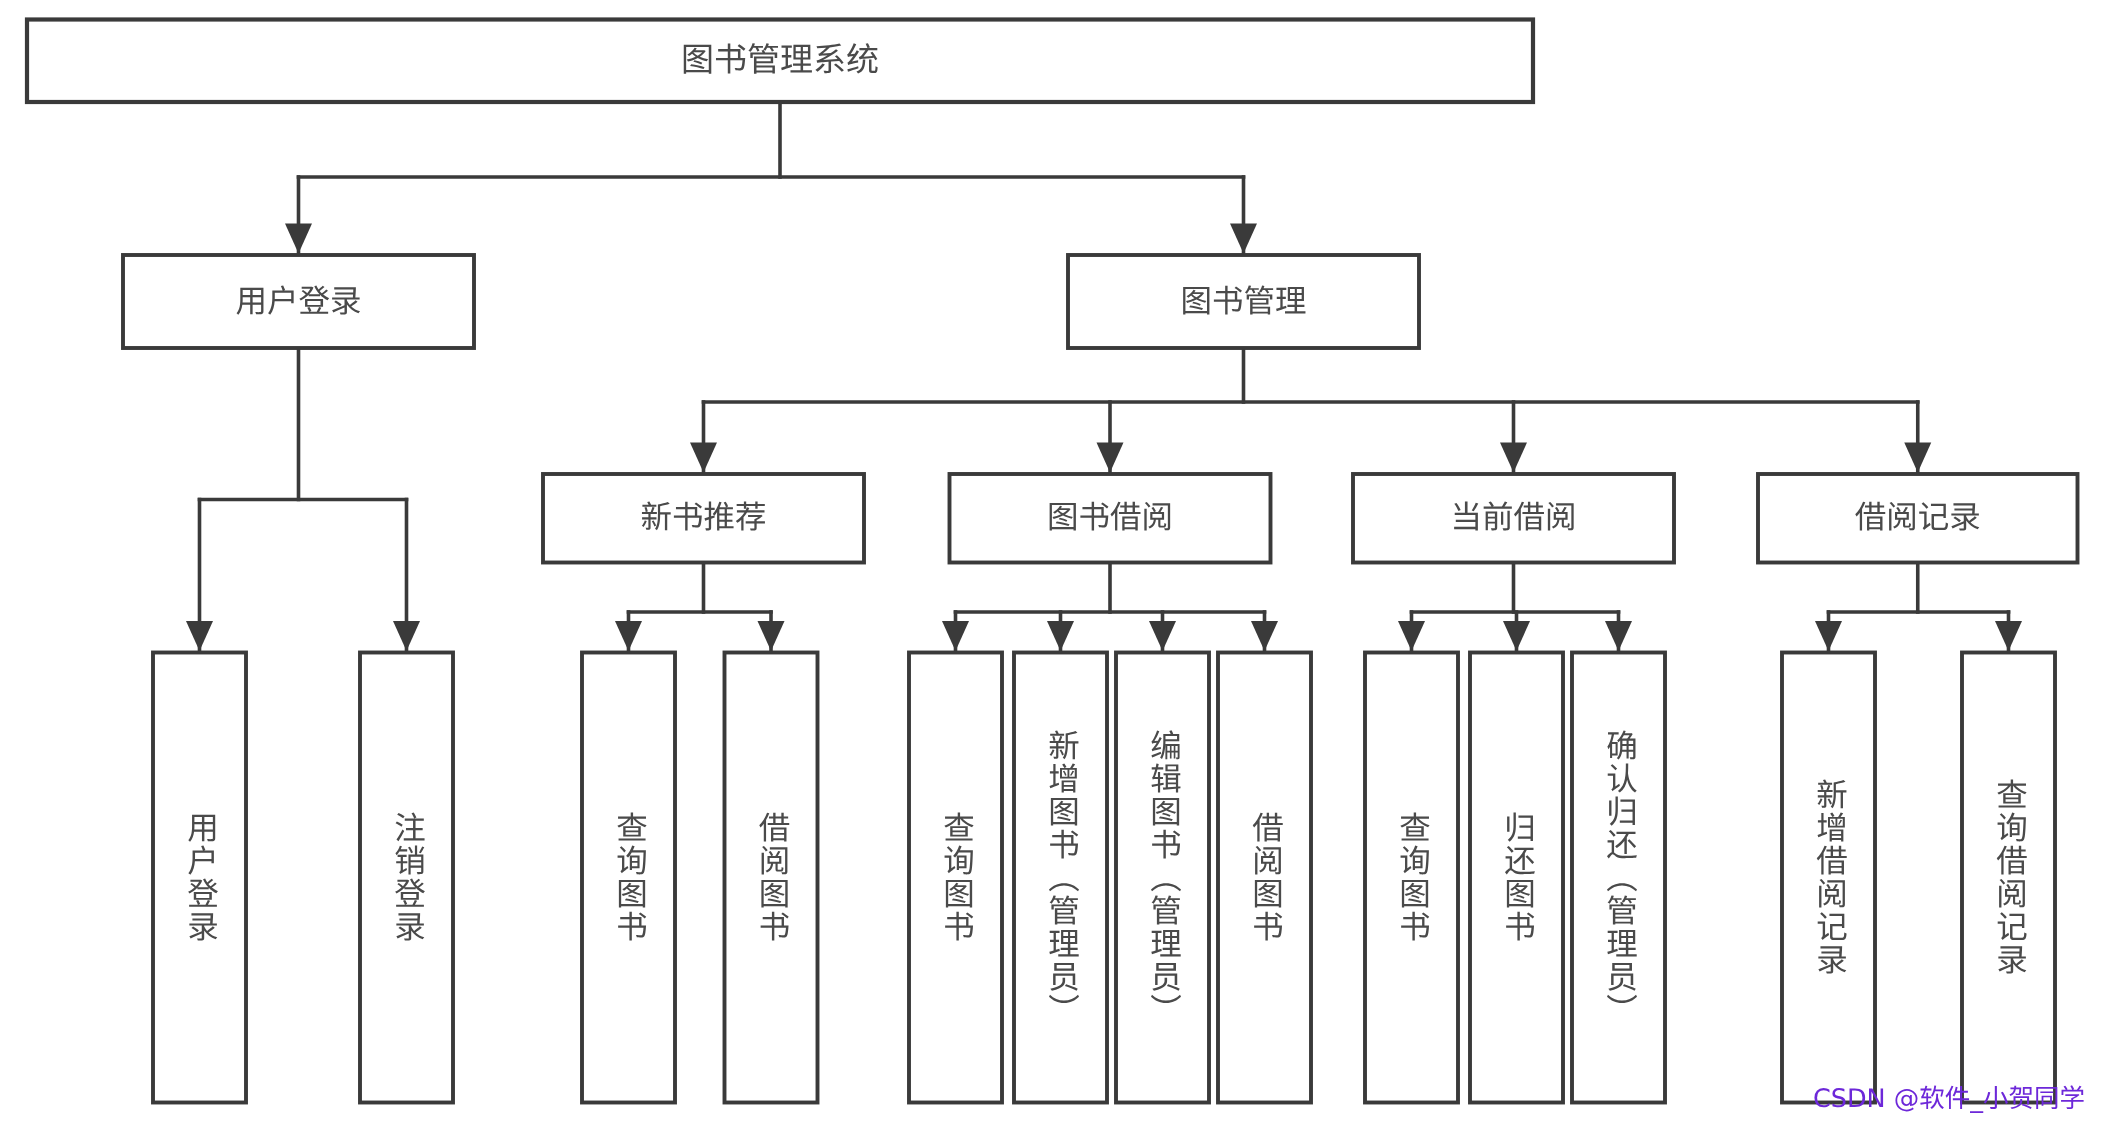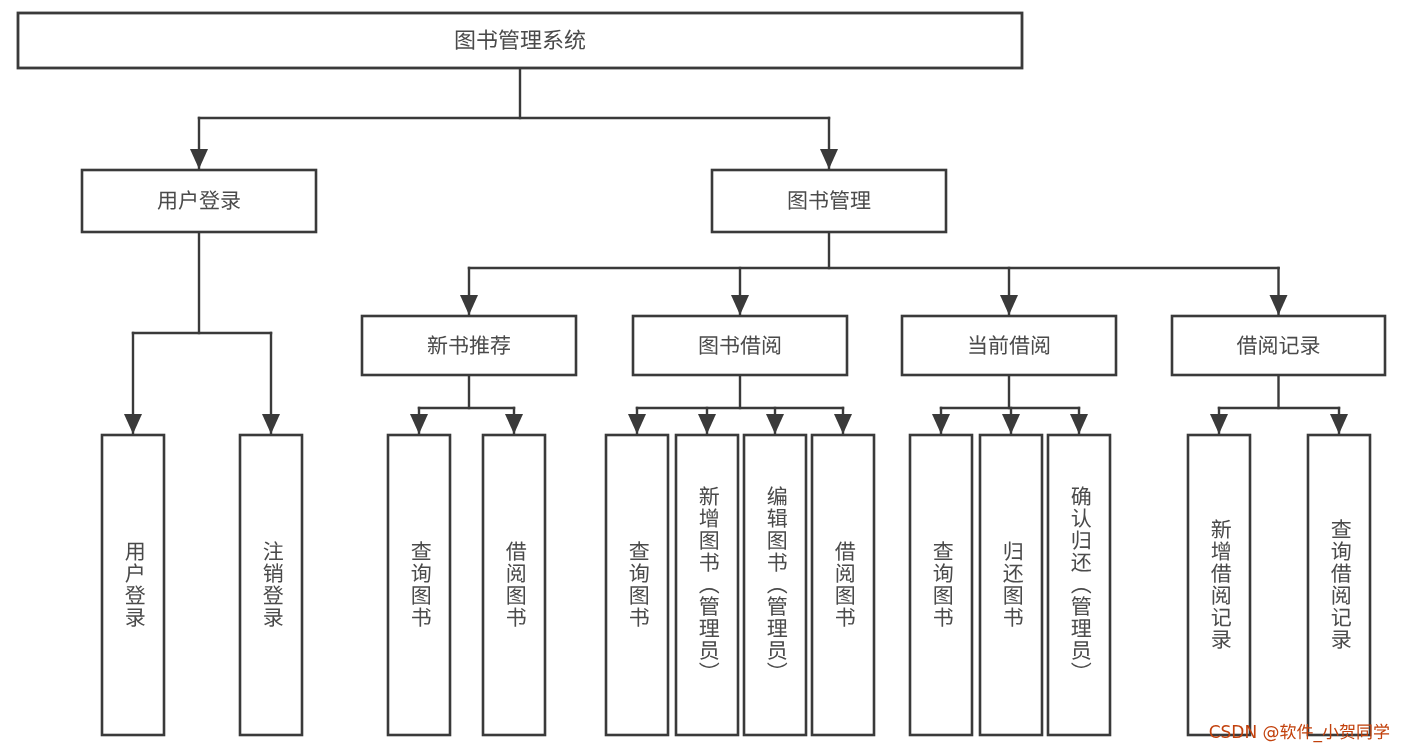--- a/index.html
+++ b/index.html
@@ -78,21 +78,21 @@
     color: #4a4a4a;
     letter-spacing: 1px;
     white-space: nowrap;
   }
   .watermark {
     position: absolute;
     right: 8px;
     bottom: 4px;
     font-family: "DejaVu Sans", "Liberation Sans", sans-serif;
     font-size: 17px;
-    color: #c2410c;
+    color: #6d28d9;
     white-space: nowrap;
     pointer-events: none;
   }
 </style>
 </head>
 <body>
 
 <div id="diagram-root">
 
   <svg class="diagram-canvas" viewBox="0 0 1405 747" xmlns="http://www.w3.org/2000/svg">

